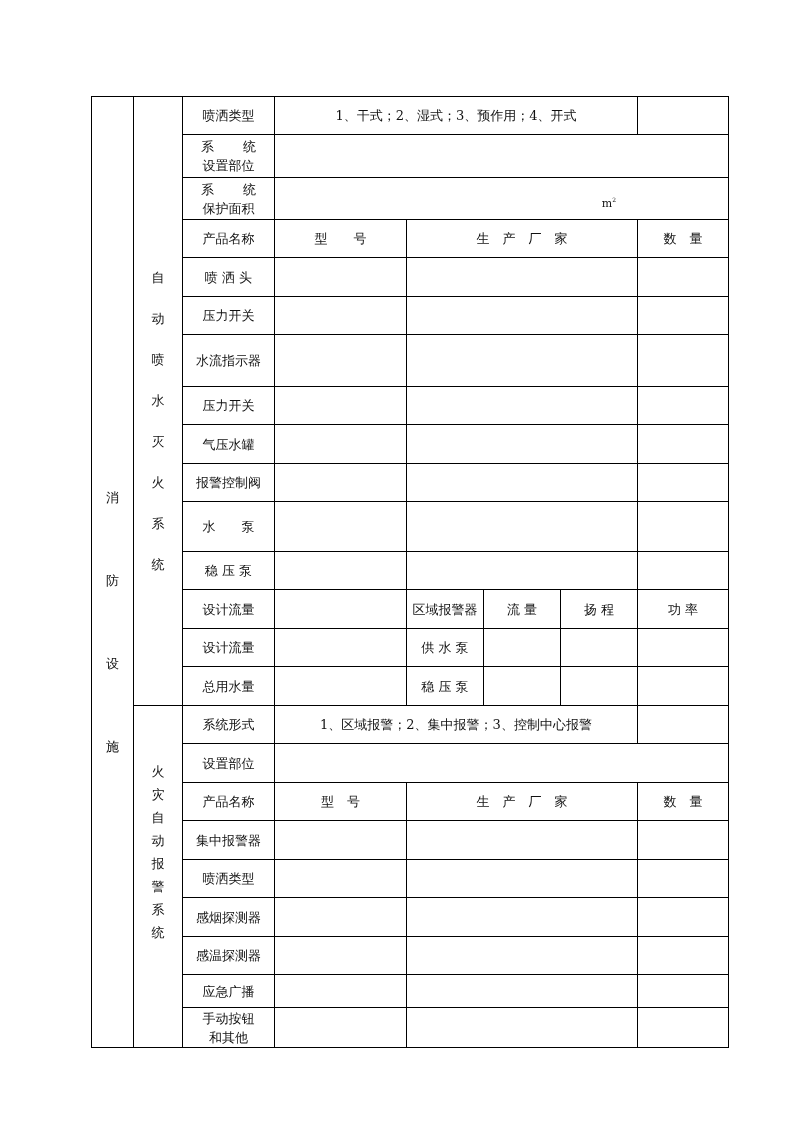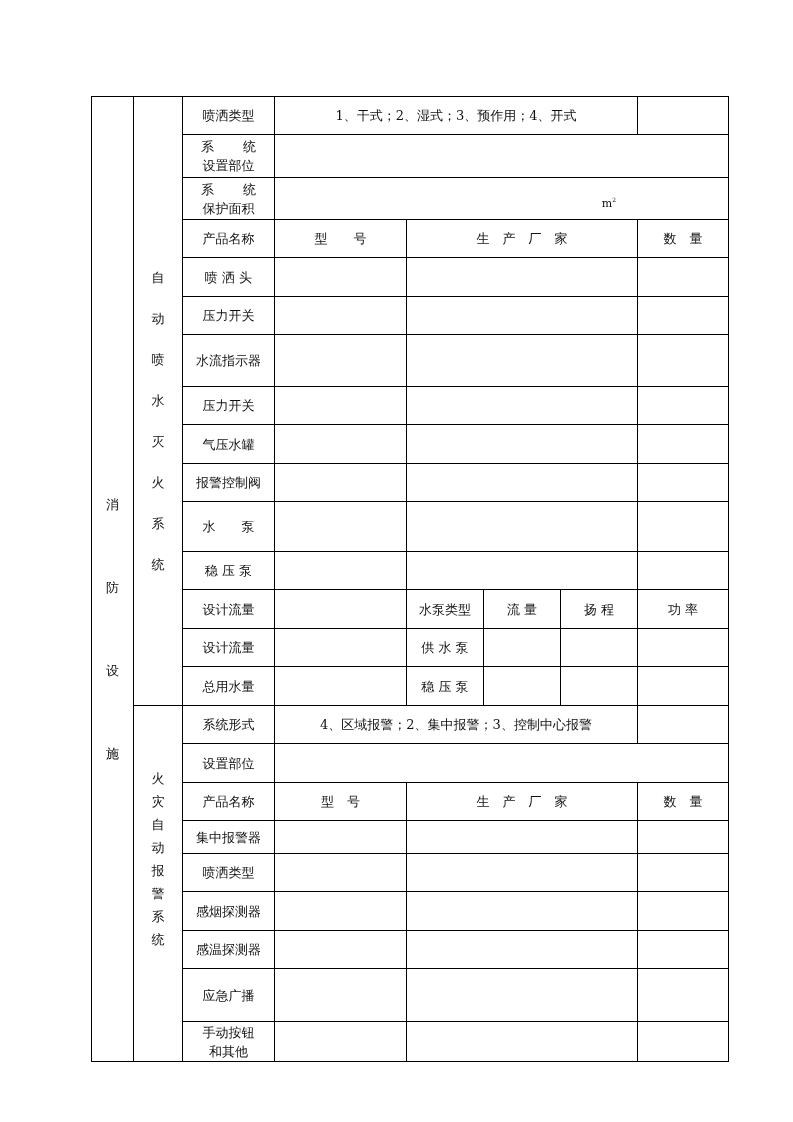--- a/index.html
+++ b/index.html
@@ -137,21 +137,21 @@
   <tr style="height:38px">
     <td>稳 压 泵</td>
     <td></td>
     <td colspan="4"></td>
     <td></td>
   </tr>
 
   <tr style="height:39px">
     <td>设计流量</td>
     <td></td>
-    <td>水泵类型</td>
+    <td>区域报警器</td>
     <td>流 量</td>
     <td colspan="2">扬 程</td>
     <td>功 率</td>
   </tr>
   <tr style="height:38px">
     <td>设计流量</td>
     <td></td>
     <td>供 水 泵</td>
     <td></td>
     <td colspan="2"></td>
@@ -173,58 +173,58 @@
         <span style="margin:2px 0">灾</span>
         <span style="margin:2px 0">自</span>
         <span style="margin:2px 0">动</span>
         <span style="margin:2px 0">报</span>
         <span style="margin:2px 0">警</span>
         <span style="margin:2px 0">系</span>
         <span style="margin:2px 0">统</span>
       </div>
     </td>
     <td>系统形式</td>
-    <td colspan="5">4、区域报警；2、集中报警；3、控制中心报警</td>
+    <td colspan="5">1、区域报警；2、集中报警；3、控制中心报警</td>
     <td></td>
   </tr>
   <tr style="height:39px">
     <td>设置部位</td>
     <td colspan="6"></td>
   </tr>
   <tr style="height:38px">
     <td>产品名称</td>
     <td>型　号</td>
     <td colspan="4">生　产　厂　家</td>
     <td>数　量</td>
   </tr>
+  <tr style="height:39px">
+    <td>集中报警器</td>
+    <td></td>
+    <td colspan="4"></td>
+    <td></td>
+  </tr>
+  <tr style="height:38px">
+    <td>喷洒类型</td>
+    <td></td>
+    <td colspan="4"></td>
+    <td></td>
+  </tr>
+  <tr style="height:39px">
+    <td>感烟探测器</td>
+    <td></td>
+    <td colspan="4"></td>
+    <td></td>
+  </tr>
+  <tr style="height:38px">
+    <td>感温探测器</td>
+    <td></td>
+    <td colspan="4"></td>
+    <td></td>
+  </tr>
   <tr style="height:33px">
-    <td>集中报警器</td>
-    <td></td>
-    <td colspan="4"></td>
-    <td></td>
-  </tr>
-  <tr style="height:38px">
-    <td>喷洒类型</td>
-    <td></td>
-    <td colspan="4"></td>
-    <td></td>
-  </tr>
-  <tr style="height:39px">
-    <td>感烟探测器</td>
-    <td></td>
-    <td colspan="4"></td>
-    <td></td>
-  </tr>
-  <tr style="height:38px">
-    <td>感温探测器</td>
-    <td></td>
-    <td colspan="4"></td>
-    <td></td>
-  </tr>
-  <tr style="height:53px">
     <td>应急广播</td>
     <td></td>
     <td colspan="4"></td>
     <td></td>
   </tr>
   <tr style="height:40px">
     <td>
       <div>手动按钮</div>
       <div>和其他</div>
     </td>

